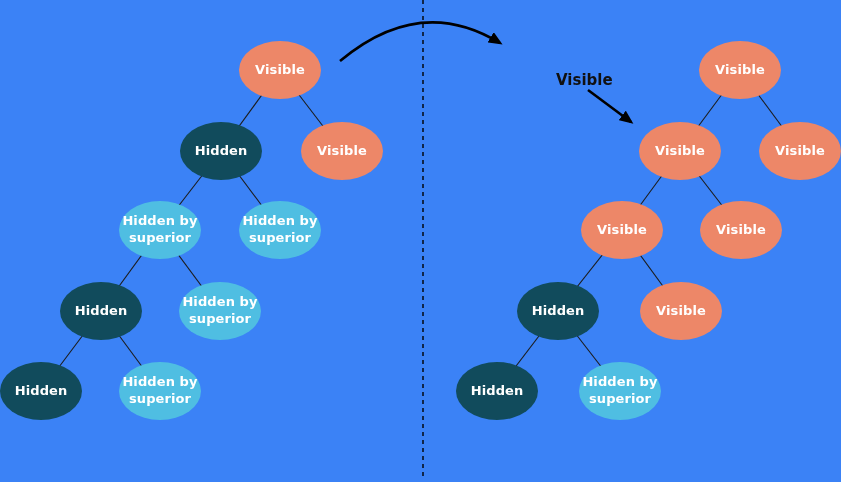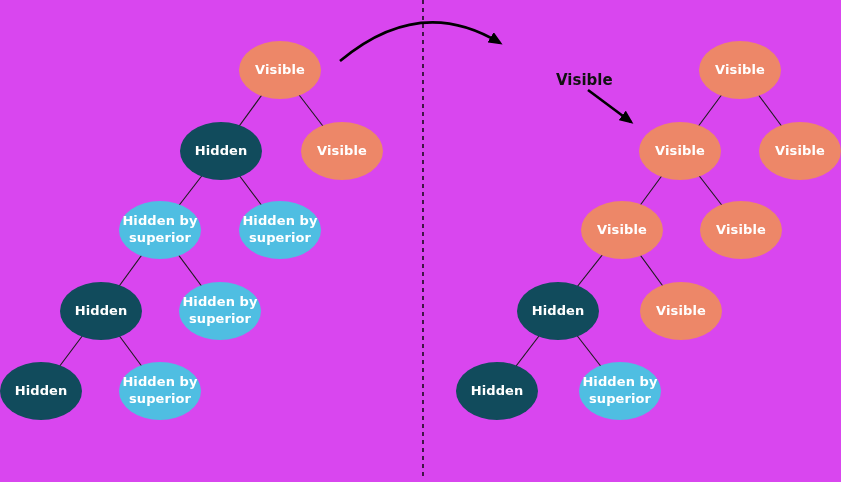--- a/index.html
+++ b/index.html
@@ -1,20 +1,20 @@
 <!DOCTYPE html>
 <html><head>
 <meta charset="utf-8">
 <style>
   html,body{margin:0;padding:0;background:#ffffff;}
   .canvas{
     position:relative;
     width:841px;
     height:482px;
-    background:#d946ef;
+    background:#3b82f6;
     overflow:hidden;
     font-family:"DejaVu Sans","Liberation Sans",sans-serif;
   }
   .lines-layer{
     position:absolute;
     left:0;top:0;
     width:841px;height:482px;
   }
   .nodes-layer{position:absolute;left:0;top:0;width:841px;height:482px;}
   .node{

